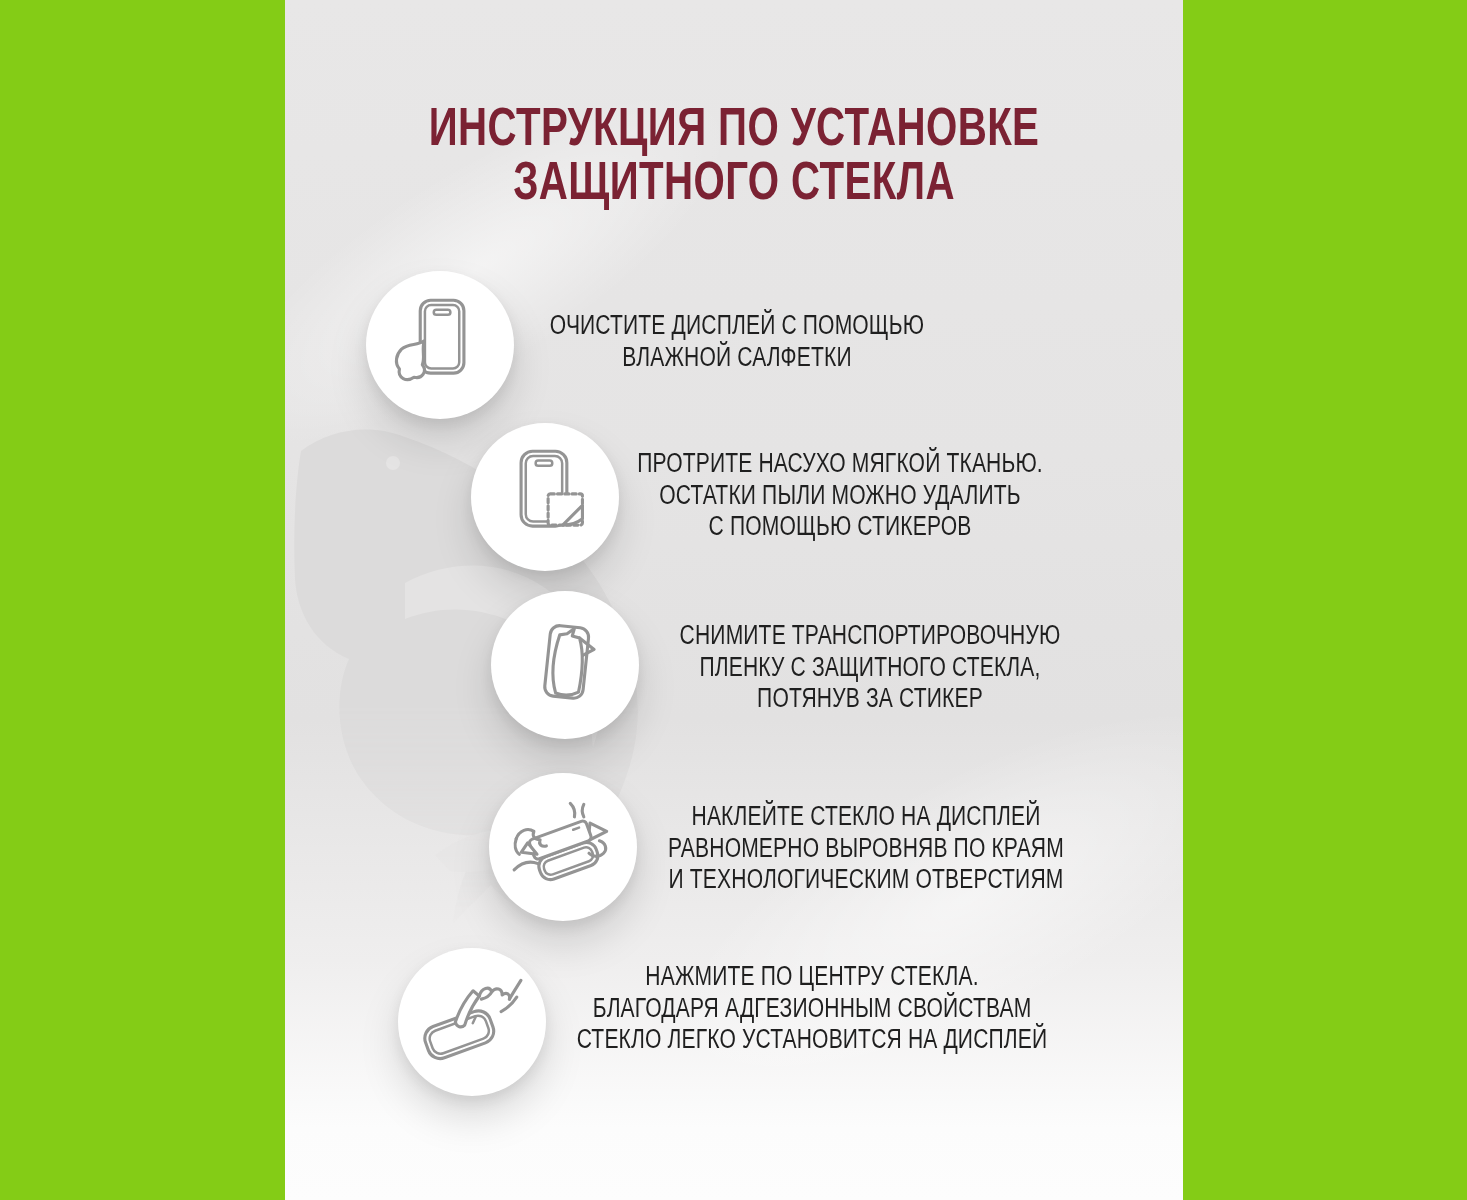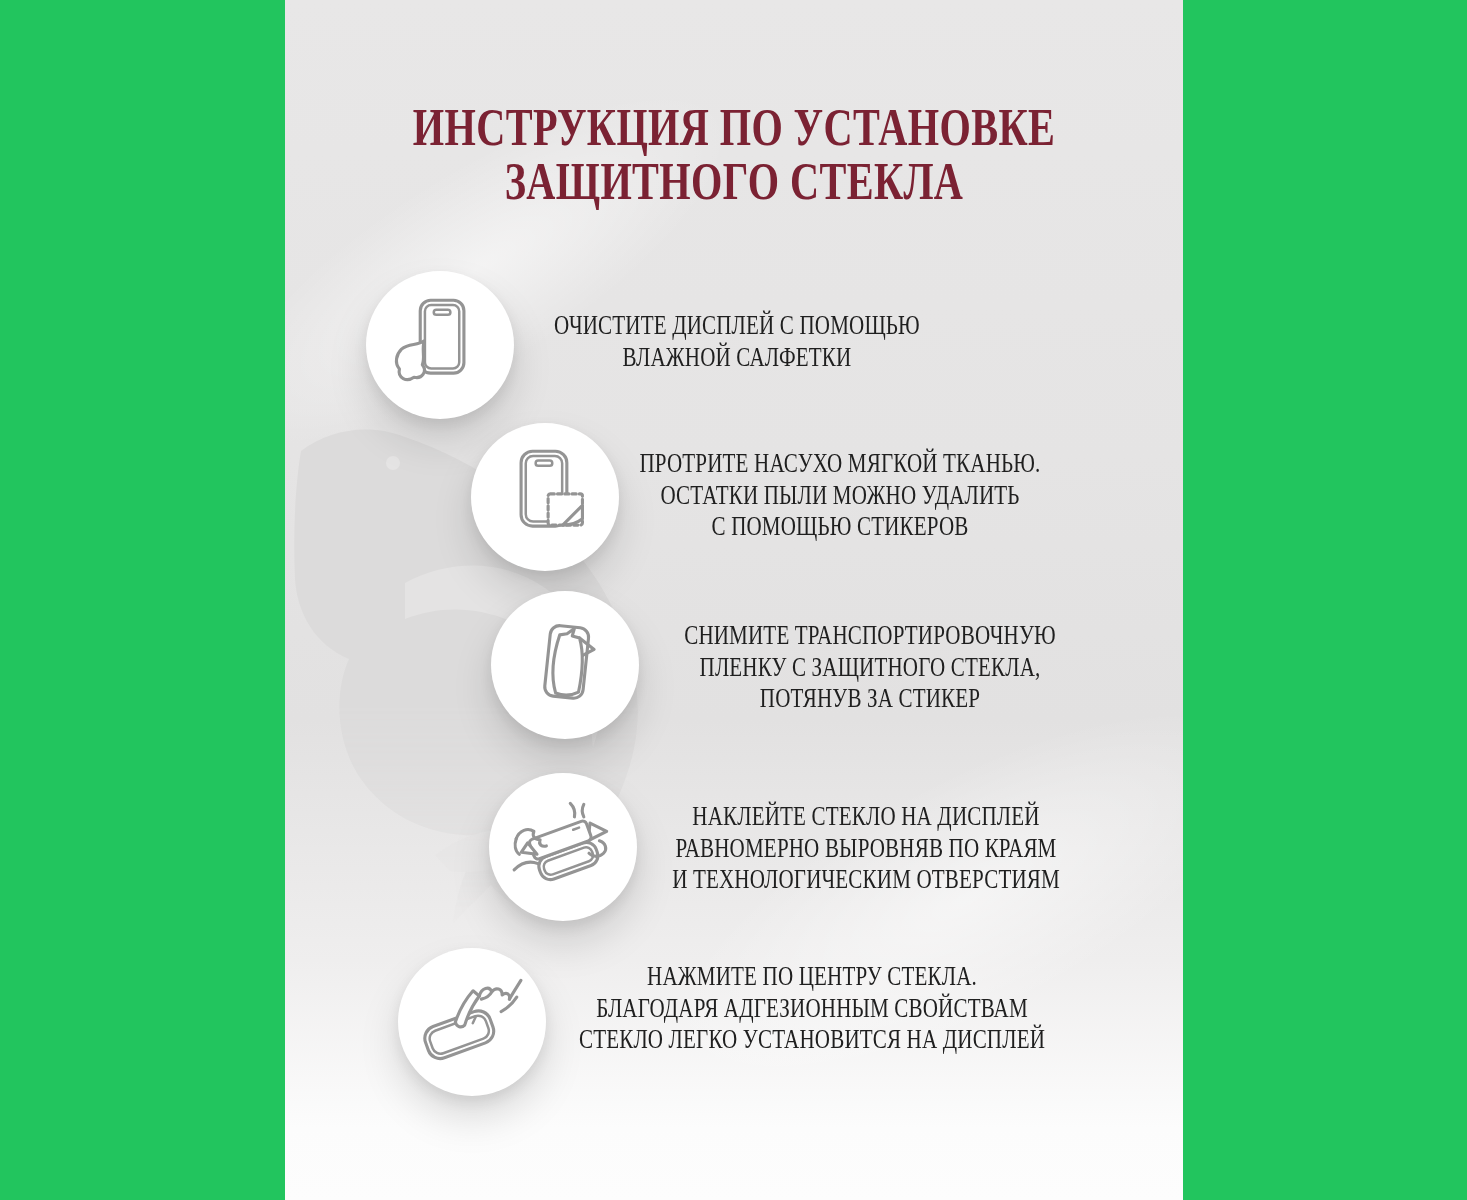--- a/index.html
+++ b/index.html
@@ -1,18 +1,18 @@
 <!DOCTYPE html>
 <html><head>
 <meta charset="utf-8">
 <style>
   html,body{margin:0;padding:0;background:#ffffff;}
   .stage{
     position:relative;width:1467px;height:1200px;overflow:hidden;
-    background:#22c55e;font-family:Liberation Serif, serif;
+    background:#84cc16;font-family:Liberation Sans, sans-serif;
   }
   .panel{
     position:absolute;left:285px;top:0;width:898px;height:1200px;overflow:hidden;
     background:linear-gradient(180deg,#e8e7e7 0%,#e5e4e4 38%,#e2e1e1 60%,#efeeee 80%,#fcfcfc 94%,#fdfdfd 100%);
   }
   .streak{position:absolute;pointer-events:none;}
   .streak-1{
     left:-260px;top:-40px;width:900px;height:620px;transform:rotate(-32deg);
     background:radial-gradient(ellipse 420px 140px at 50% 50%,rgba(255,255,255,0.55),rgba(255,255,255,0) 70%);
   }

